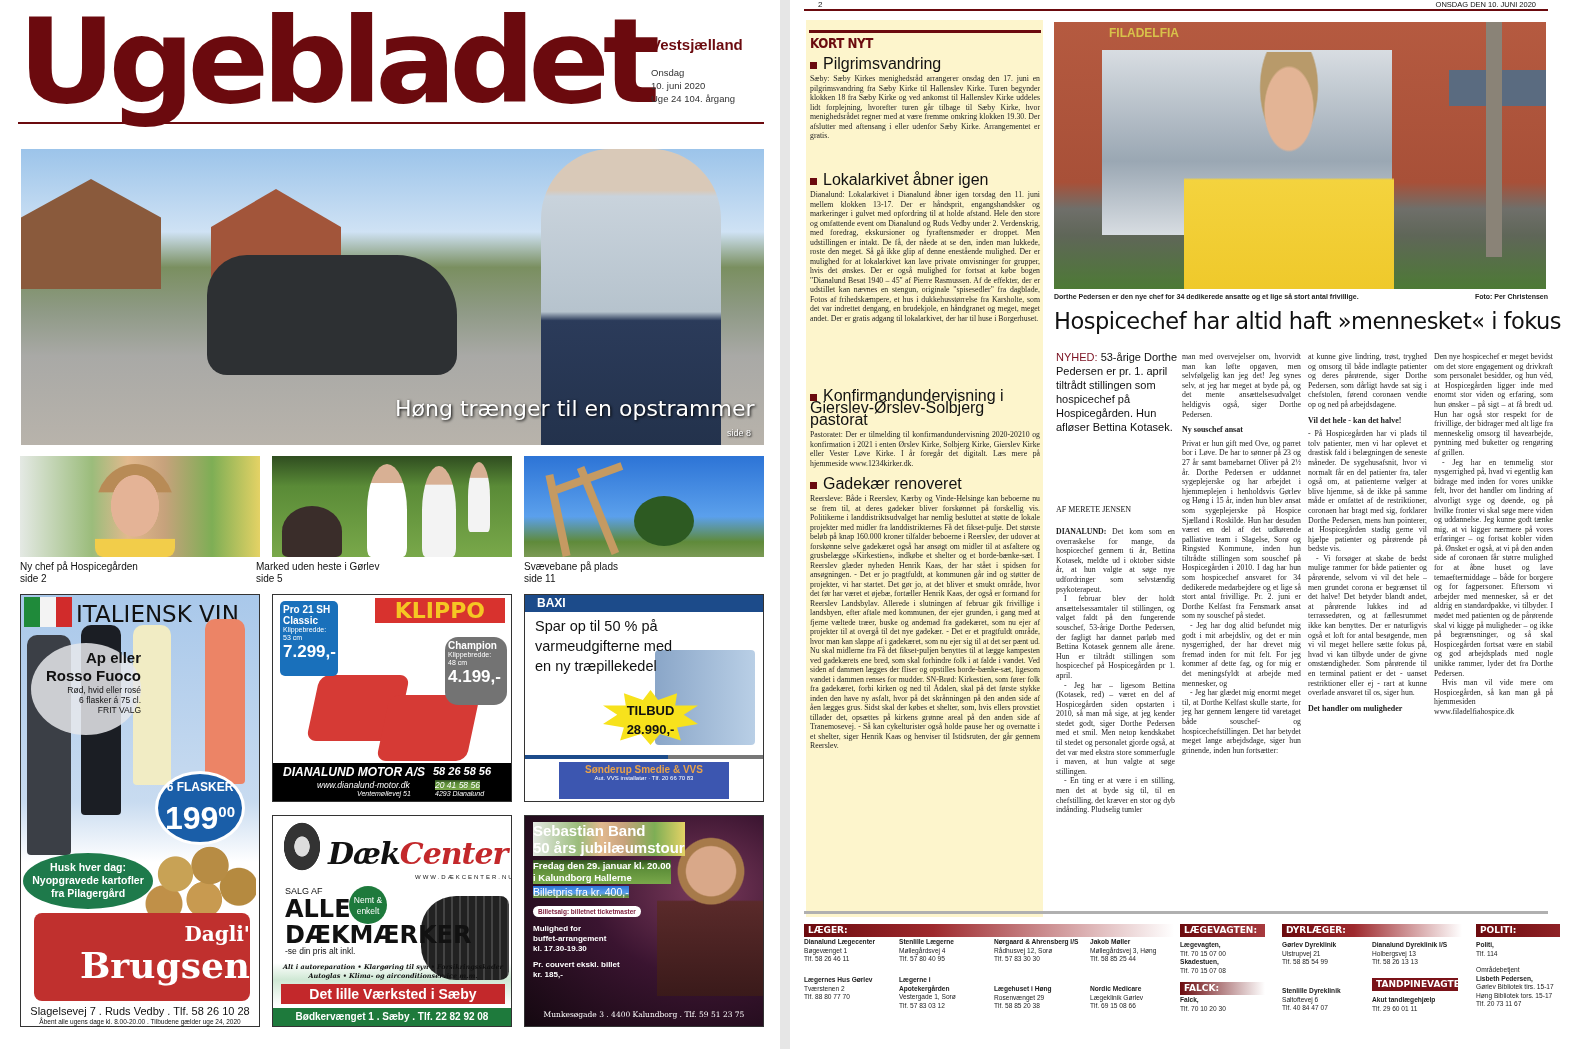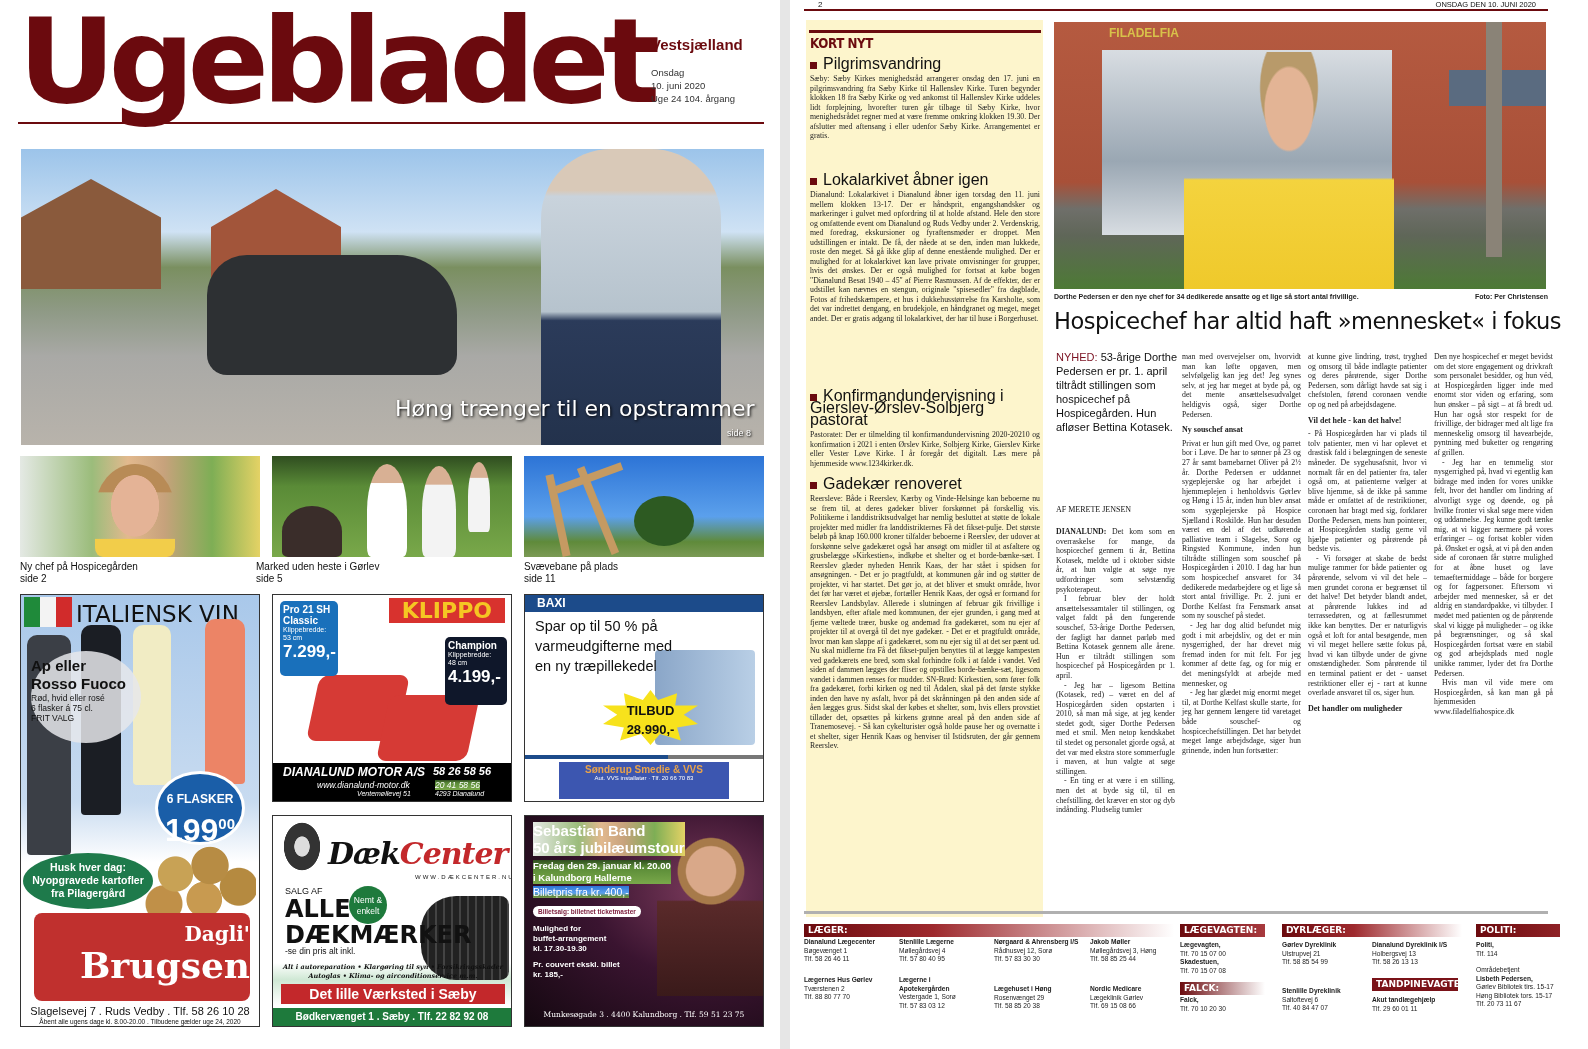--- a/index.html
+++ b/index.html
@@ -27,39 +27,39 @@
 .t2{left:272px;background:linear-gradient(180deg,#2f4d20 0%,#5a8b37 30%,#79a84a 100%)}
 .t3{left:524px;background:linear-gradient(180deg,#2d74d6 0%,#5ba0ec 60%,#5f8a3a 85%,#7b9a55 100%)}
 .thumb .fig{position:absolute;border-radius:50% 50% 10% 10%}
 .thumb-cap{position:absolute;top:561px;font-size:10px;line-height:11.5px;color:#111}
 
 .ad{position:absolute;overflow:hidden;border:1px solid #333}
 .ad-wine{left:20px;top:594px;width:240px;height:433px;background:linear-gradient(180deg,#a9c8ea 0%,#c8dbf0 48%,#fff 62%,#fff 100%)}
 .ad-wine .h{position:absolute;left:55px;top:6px;font-size:23px;color:#111;font-family:"DejaVu Sans",sans-serif}
 .ad-wine .flag{position:absolute;left:3px;top:2px;width:48px;height:30px;background:linear-gradient(90deg,#1f8a3a 33%,#f3f3f3 33% 66%,#d12b2b 66%)}
 .bottle{position:absolute;border-radius:10px 10px 4px 4px}
-.ad-wine .oval{position:absolute;left:10px;top:56px;width:110px;height:92px;background:rgba(230,232,235,.85);border-radius:50%;text-align:left;padding-top:6px}
+.ad-wine .oval{position:absolute;left:10px;top:48px;width:110px;height:92px;background:rgba(230,232,235,.85);border-radius:50%;text-align:right;padding-top:6px}
 .ad-wine .oval .a{font-weight:bold;font-size:15px;line-height:18px}
 .ad-wine .oval .b{font-size:8.5px;line-height:10px}
 .ad-wine .price{position:absolute;left:134px;top:176px;width:90px;height:74px;background:#1a5ea8;border-radius:50%;color:#fff;text-align:center;border:3px solid #fff}
-.ad-wine .price .l{font-weight:bold;font-size:12px;margin-top:18px}
+.ad-wine .price .l{font-weight:bold;font-size:12px;margin-top:6px}
 .ad-wine .price .n{font-weight:bold;font-size:32px;line-height:36px}
 .ad-wine .price sup{font-size:15px}
 .ad-wine .potatoes{position:absolute;left:120px;top:245px;width:115px;height:85px;background:radial-gradient(circle at 30% 40%,#c8a255 0 18%,transparent 19%),radial-gradient(circle at 60% 30%,#b78c44 0 20%,transparent 21%),radial-gradient(circle at 55% 70%,#c89a50 0 20%,transparent 21%),radial-gradient(circle at 85% 55%,#b58a40 0 17%,transparent 18%),radial-gradient(circle at 20% 75%,#c09048 0 16%,transparent 17%)}
 .ad-wine .green{position:absolute;left:2px;top:258px;width:130px;height:56px;background:#1e7a4b;border-radius:50%;color:#fff;text-align:center;font-weight:bold;font-size:10.5px;line-height:13px;padding-top:8px}
 .ad-wine .brugsen{position:absolute;left:13px;top:318px;width:216px;height:88px;background:#c0302e;border-radius:8px;color:#fff;text-align:right;font-family:"DejaVu Serif",serif;font-weight:bold}
 .ad-wine .brugsen .s{font-size:20px;line-height:22px;margin-top:10px}
 .ad-wine .brugsen .b{font-size:36px;line-height:40px}
 .ad-wine .addr{position:absolute;left:0;width:100%;top:410px;text-align:center;font-size:11px}
 .ad-wine .open{position:absolute;left:0;width:100%;top:423px;text-align:center;font-size:6.5px}
 
 .ad-klippo{left:272px;top:594px;width:240px;height:208px;background:#fff}
-.ad-klippo .logo{position:absolute;right:6px;top:3px;background:#d8322e;color:#f5c623;font-weight:bold;font-size:22px;padding:0 13px;font-family:"DejaVu Sans",sans-serif}
+.ad-klippo .logo{position:absolute;right:6px;top:3px;background:#d8322e;color:#f5c623;font-weight:bold;font-size:22px;padding:0 20px;font-family:"DejaVu Sans",sans-serif}
 .ad-klippo .p1{position:absolute;left:7px;top:6px;width:58px;height:75px;background:#1970bb;color:#fff;border-radius:5px;padding:3px;font-weight:bold}
-.ad-klippo .p2{position:absolute;left:172px;top:42px;width:62px;height:68px;background:#0f172a;color:#fff;border-radius:5px;padding:3px;font-weight:bold}
+.ad-klippo .p2{position:absolute;left:172px;top:42px;width:62px;height:68px;background:#737373;color:#fff;border-radius:13px;padding:3px;font-weight:bold}
 .ad-klippo .m{font-size:10px;line-height:11px}
 .ad-klippo .k{font-size:7px;line-height:8px;font-weight:normal}
 .ad-klippo .pr{font-size:17px;line-height:20px}
 .ad-klippo .mower{position:absolute;top:72px;width:90px;height:66px;background:#d63a35;border-radius:10px;transform:skewX(-12deg)}
 .ad-klippo .band{position:absolute;left:0;bottom:0;width:100%;height:38px;background:#000;color:#fff}
 .ad-klippo .band .n{position:absolute;left:10px;top:2px;font-style:italic;font-weight:bold;font-size:12px}
 .ad-klippo .band .t{position:absolute;left:160px;top:2px;font-style:italic;font-weight:bold;font-size:11px}
 .ad-klippo .band .w{position:absolute;left:44px;top:17px;font-style:italic;font-size:8.5px}
 .ad-klippo .band .t2{position:absolute;left:162px;top:17px;font-style:italic;font-size:8.5px}
 .ad-klippo .band .a{position:absolute;left:84px;top:27px;font-style:italic;font-size:7px}

